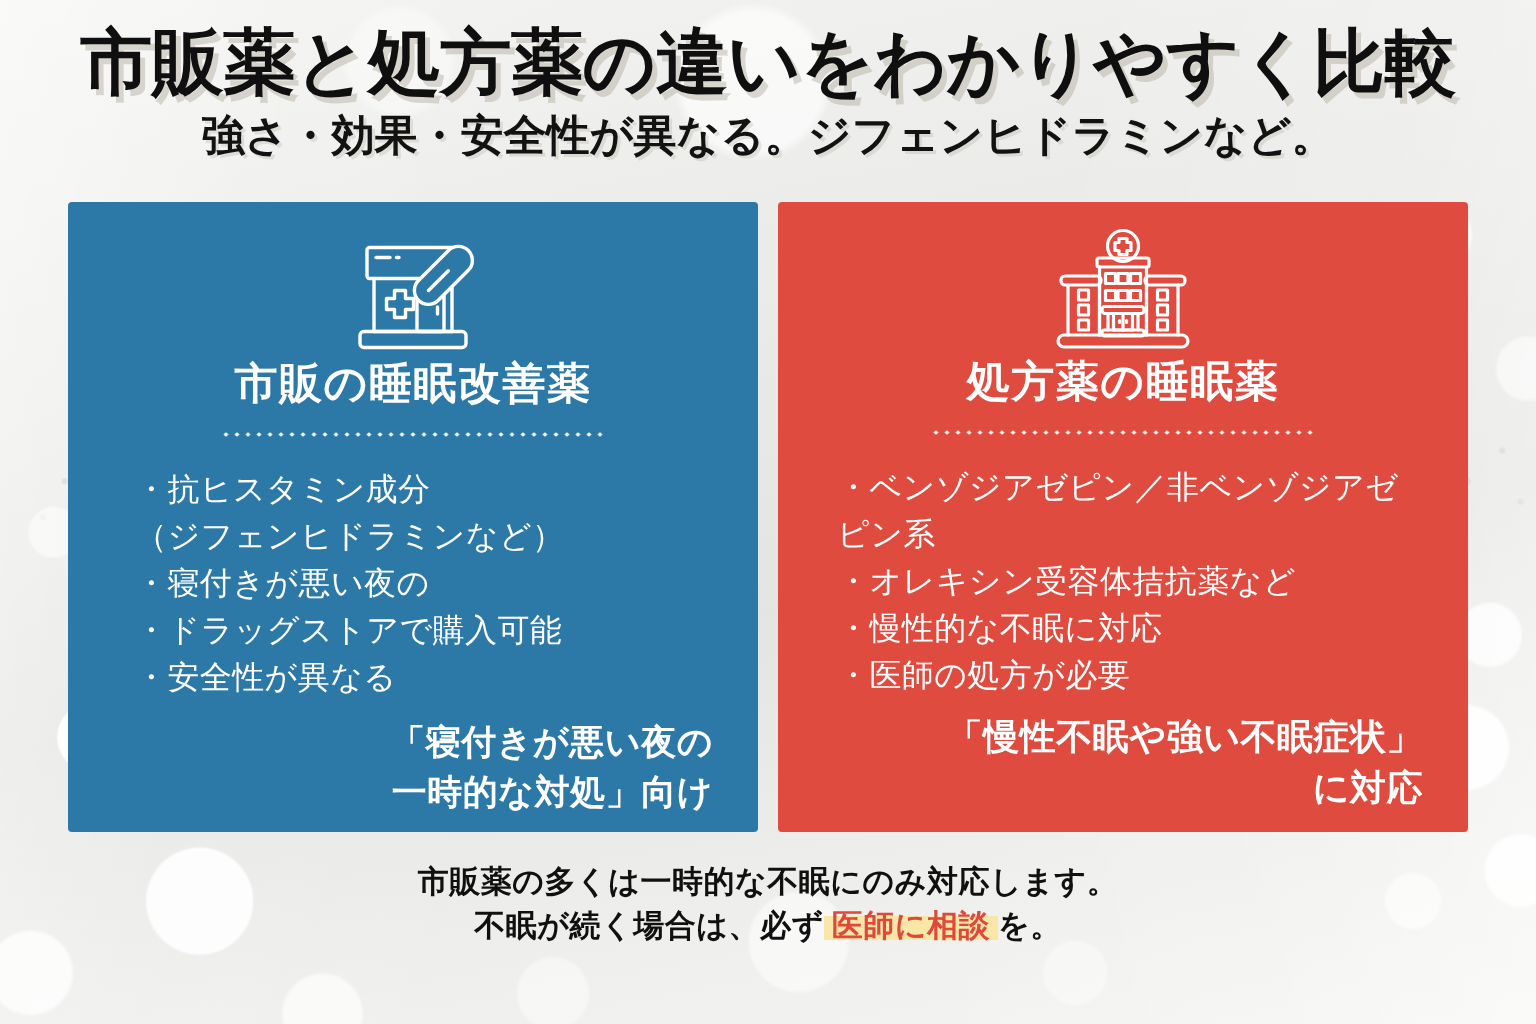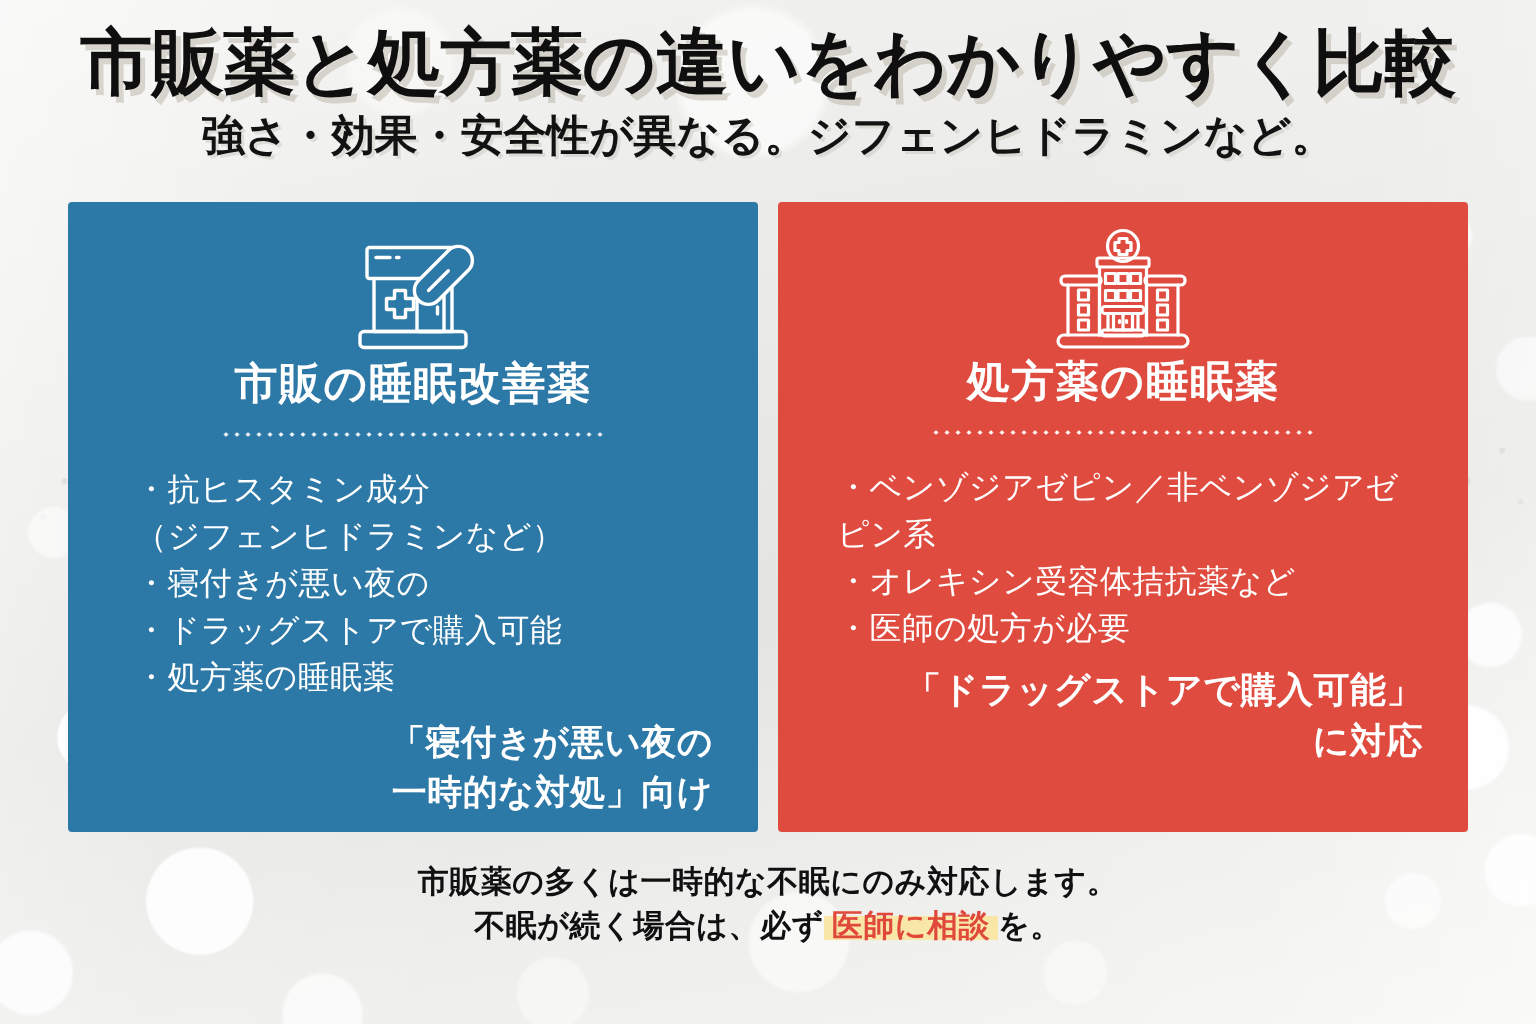--- a/index.html
+++ b/index.html
@@ -263,21 +263,21 @@
       <div class="card-title">市販の睡眠改善薬</div>
 
       <div class="divider"></div>
 
       <div class="card-body">
         <ul class="bullets">
           <li>・抗ヒスタミン成分</li>
           <li>（ジフェンヒドラミンなど）</li>
           <li>・寝付きが悪い夜の</li>
           <li>・ドラッグストアで購入可能</li>
-          <li>・処方薬の睡眠薬</li>
+          <li>・安全性が異なる</li>
         </ul>
         <div class="card-quote">
           <div>「寝付きが悪い夜の</div>
           <div>一時的な対処」向け</div>
         </div>
       </div>
     </div>
 
     <div class="card red">
 
@@ -328,24 +328,25 @@
       </div>
 
       <div class="card-title">処方薬の睡眠薬</div>
 
       <div class="divider"></div>
 
       <div class="card-body">
         <ul class="bullets">
           <li class="wrap">・ベンゾジアゼピン／非ベンゾジアゼピン系</li>
           <li>・オレキシン受容体拮抗薬など</li>
+          <li>・慢性的な不眠に対応</li>
           <li>・医師の処方が必要</li>
         </ul>
         <div class="card-quote">
-          <div>「ドラッグストアで購入可能」</div>
+          <div>「慢性不眠や強い不眠症状」</div>
           <div>に対応</div>
         </div>
       </div>
     </div>
 
   </div>
 
   <div id="footer">
     <div class="footer-line">市販薬の多くは一時的な不眠にのみ対応します。</div>
     <div class="footer-line">

